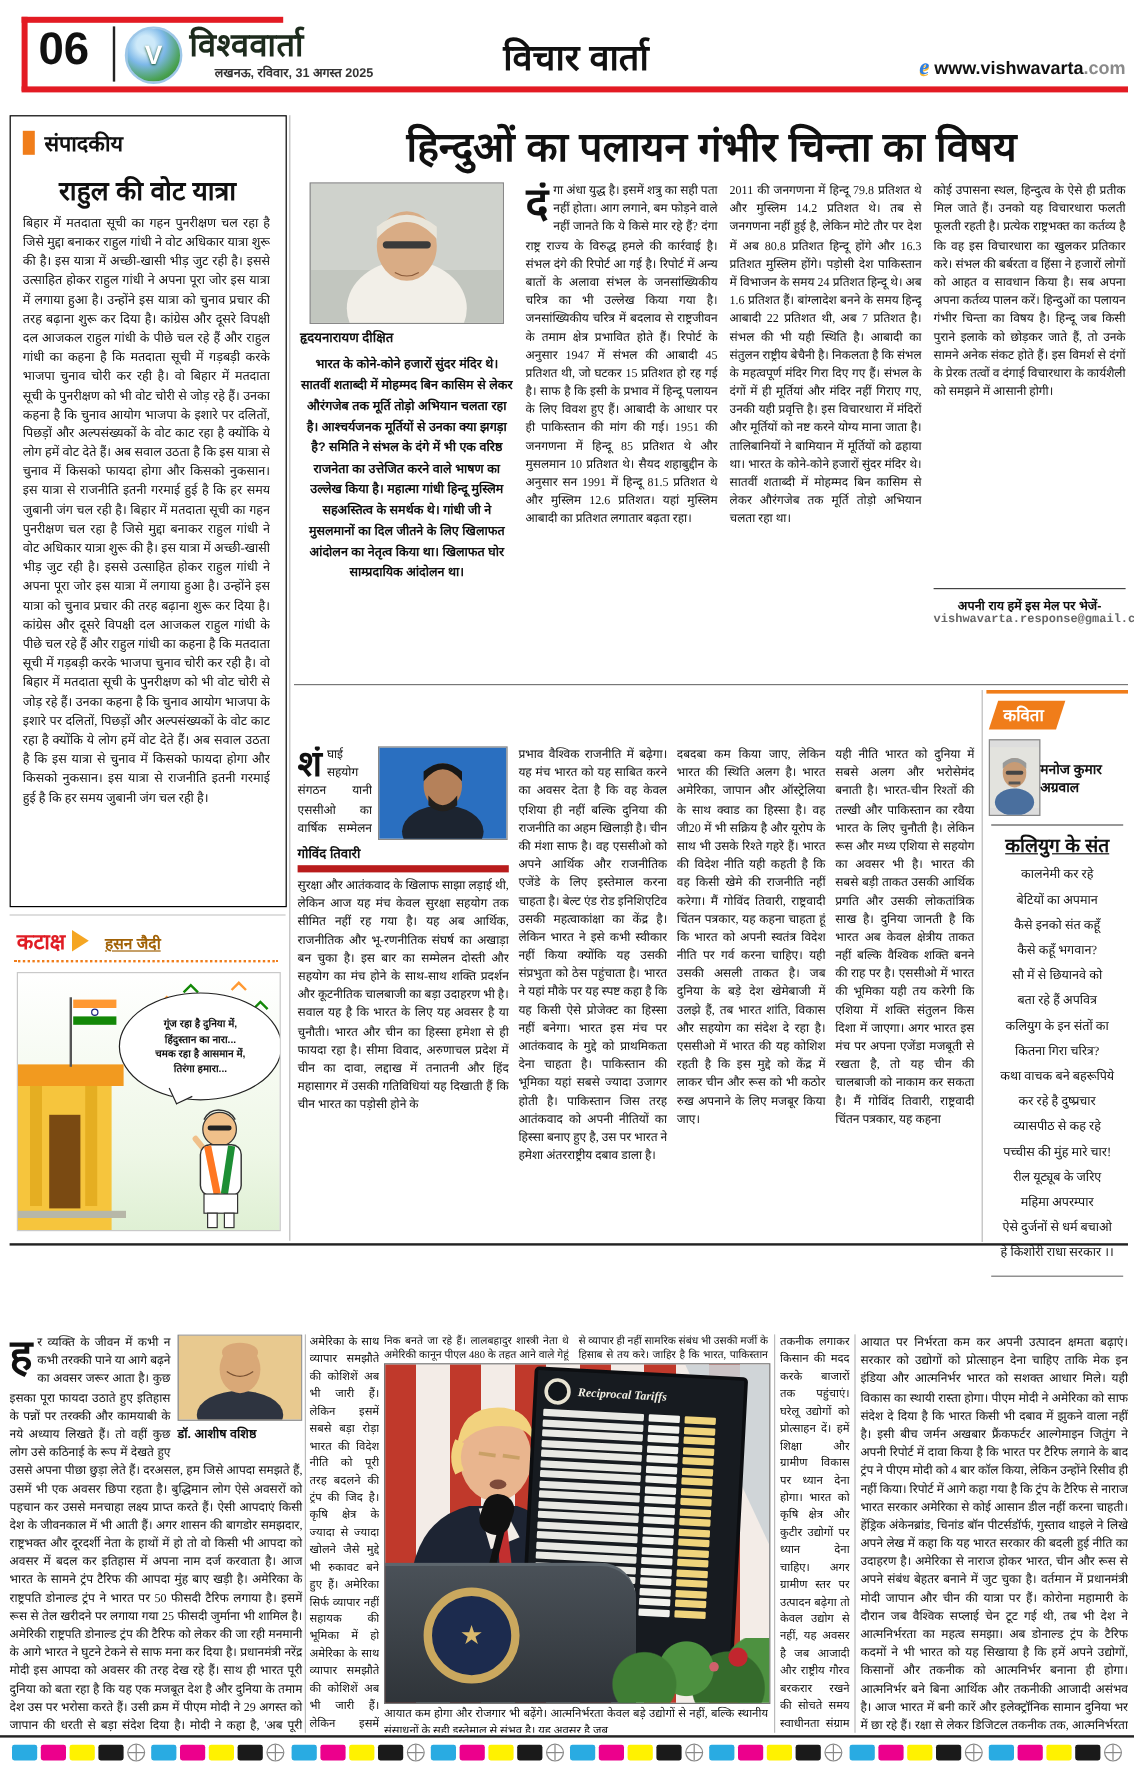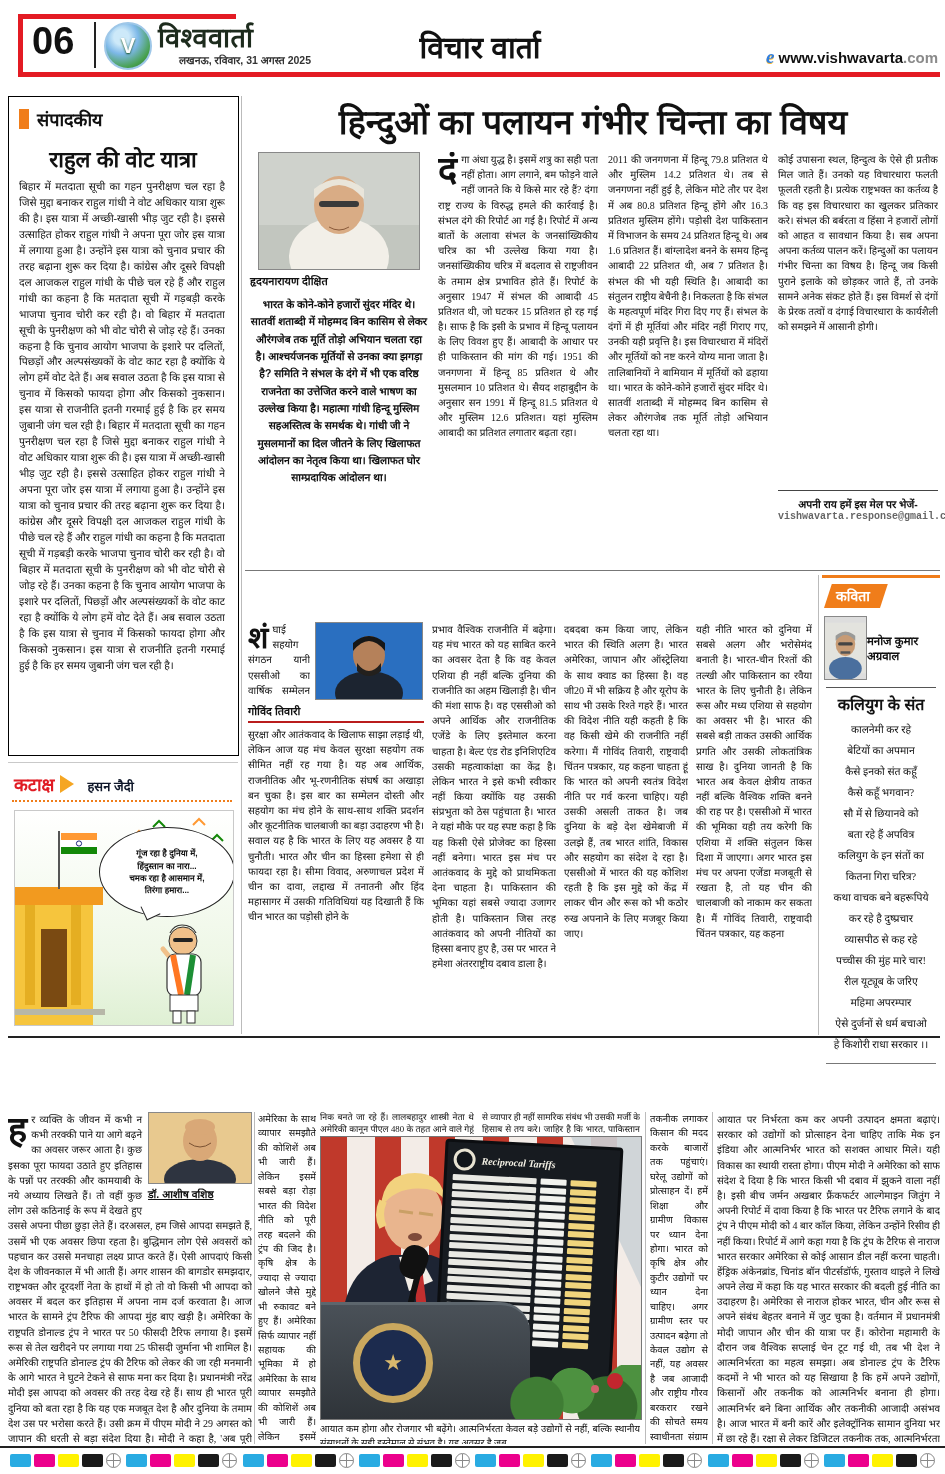--- a/index.html
+++ b/index.html
@@ -43,26 +43,26 @@
   .feedback{border-top:1px solid #444;margin-top:8px;padding-top:6px;text-align:center;}
   .feedback .fl{font:700 10.5px "Liberation Sans",sans-serif;}
   .feedback .fe{font:700 10px "Liberation Mono",monospace;color:#666;}
 
   
   #poem-box{border-top:3px solid #f07d1a;}
   #poem-label{background:#f07d1a;color:#fff;font:700 14px "Liberation Sans",sans-serif;
       padding:2px 14px 3px 8px;display:inline-block;transform:skewX(-18deg);transform-origin:left bottom;}
   #poem-label span{display:inline-block;transform:skewX(18deg);}
   #poem-author{font:700 11.5px "Liberation Sans",sans-serif;}
-  #poem-title{font:700 16px "Liberation Sans",sans-serif;text-align:center;}
+  #poem-title{font:700 16px "Liberation Sans",sans-serif;text-align:center;text-decoration:underline;}
   #poem-lines{font-size:10.5px;line-height:2.0;text-align:center;}
 
   
   #kataksh-label{font:700 18px "Liberation Sans",sans-serif;color:#e01c24;}
-  #kataksh-author{font:700 13px "Liberation Sans",sans-serif;color:#0f172a;}
+  #kataksh-author{font:700 13px "Liberation Sans",sans-serif;color:#a16207;text-decoration:underline;}
   .tri{display:inline-block;width:0;height:0;border:9px solid transparent;border-left:14px solid #f5a623;margin:0 4px -2px 6px;}
   #kataksh-rule{border-top:2px dotted #f07d1a;}
   #cartoon-box{border:1px solid #c9c9c9;background:linear-gradient(180deg,#ffffff 0%,#eef7e6 70%,#dff0d4 100%);overflow:hidden;}
   #bubble{position:absolute;background:#fff;border:1.5px solid #222;border-radius:50%;
       display:flex;flex-direction:column;align-items:center;justify-content:center;
       font:700 8.5px/1.45 "Liberation Sans",sans-serif;text-align:center;padding:6px;}
   #bubble-tail{position:absolute;width:14px;height:14px;background:#fff;border-right:1.5px solid #222;border-bottom:1.5px solid #222;transform:rotate(65deg);}
 
   
   #trump-photo{overflow:hidden;border:1px solid #777;
@@ -221,21 +221,21 @@
         <span class="dropcap" style="font-size:30px;">शं</span><span>घाई सहयोग संगठन यानी एससीओ का वार्षिक सम्मेलन 2025 इस बार फिर से वैश्विक राजनीति का केंद्र बना हुआ है। इस संगठन में भारत, चीन, रूस, पाकिस्तान और मध्य एशिया के कई महत्वपूर्ण देश शामिल हैं। जब यह संगठन बना था, तब इसकी मूल भावना</span>
       </div>
       <svg class="photo" width="106" height="76" viewBox="0 0 106 76">
         <rect width="106" height="76" fill="#2a6fc0"></rect>
         <ellipse cx="53" cy="70" rx="34" ry="22" fill="#1c2430"></ellipse>
         <ellipse cx="53" cy="32" rx="16" ry="19" fill="#b5815a"></ellipse>
         <path d="M37 28 q16 -20 32 0 l0 -8 q-16 -14 -32 0 z" fill="#171717"></path>
         <path d="M41 40 q12 16 24 0 l0 8 q-12 10 -24 0 z" fill="#23201d"></path>
       </svg>
     </div>
-    <div class="caption" style="border-bottom:2px solid #b91c1c;padding-bottom:3px;">गोविंद तिवारी</div>
+    <div class="caption" style="border-bottom:6px solid #b91c1c;padding-bottom:3px;">गोविंद तिवारी</div>
     <div class="jtxt" style="height:300px;margin-top:4px;font-size:10px;">सुरक्षा और आतंकवाद के खिलाफ साझा लड़ाई थी, लेकिन आज यह मंच केवल सुरक्षा सहयोग तक सीमित नहीं रह गया है। यह अब आर्थिक, राजनीतिक और भू-रणनीतिक संघर्ष का अखाड़ा बन चुका है। इस बार का सम्मेलन दोस्ती और सहयोग का मंच होने के साथ-साथ शक्ति प्रदर्शन और कूटनीतिक चालबाजी का बड़ा उदाहरण भी है। सवाल यह है कि भारत के लिए यह अवसर है या चुनौती। भारत और चीन का हिस्सा हमेशा से ही फायदा रहा है। सीमा विवाद, अरुणाचल प्रदेश में चीन का दावा, लद्दाख में तनातनी और हिंद महासागर में उसकी गतिविधियां यह दिखाती हैं कि चीन भारत का पड़ोसी होने के</div>
   </div>
   <div class="col jtxt" style="left:432px;top:622px;width:124px;height:412px;">प्रभाव वैश्विक राजनीति में बढ़ेगा। यह मंच भारत को यह साबित करने का अवसर देता है कि वह केवल एशिया ही नहीं बल्कि दुनिया की राजनीति का अहम खिलाड़ी है। चीन की मंशा साफ है। वह एससीओ को अपने आर्थिक और राजनीतिक एजेंडे के लिए इस्तेमाल करना चाहता है। बेल्ट एंड रोड इनिशिएटिव उसकी महत्वाकांक्षा का केंद्र है। लेकिन भारत ने इसे कभी स्वीकार नहीं किया क्योंकि यह उसकी संप्रभुता को ठेस पहुंचाता है। भारत ने यहां मौके पर यह स्पष्ट कहा है कि यह किसी ऐसे प्रोजेक्ट का हिस्सा नहीं बनेगा। भारत इस मंच पर आतंकवाद के मुद्दे को प्राथमिकता देना चाहता है। पाकिस्तान की भूमिका यहां सबसे ज्यादा उजागर होती है। पाकिस्तान जिस तरह आतंकवाद को अपनी नीतियों का हिस्सा बनाए हुए है, उस पर भारत ने हमेशा अंतरराष्ट्रीय दबाव डाला है।</div>
   <div class="col jtxt" style="left:564px;top:622px;width:124px;height:412px;">दबदबा कम किया जाए, लेकिन भारत की स्थिति अलग है। भारत अमेरिका, जापान और ऑस्ट्रेलिया के साथ क्वाड का हिस्सा है। वह जी20 में भी सक्रिय है और यूरोप के साथ भी उसके रिश्ते गहरे हैं। भारत की विदेश नीति यही कहती है कि वह किसी खेमे की राजनीति नहीं करेगा। मैं गोविंद तिवारी, राष्ट्रवादी चिंतन पत्रकार, यह कहना चाहता हूं कि भारत को अपनी स्वतंत्र विदेश नीति पर गर्व करना चाहिए। यही उसकी असली ताकत है। जब दुनिया के बड़े देश खेमेबाजी में उलझे हैं, तब भारत शांति, विकास और सहयोग का संदेश दे रहा है। एससीओ में भारत की यह कोशिश रहती है कि इस मुद्दे को केंद्र में लाकर चीन और रूस को भी कठोर रुख अपनाने के लिए मजबूर किया जाए।</div>
   <div class="col jtxt" style="left:696px;top:622px;width:116px;height:412px;">यही नीति भारत को दुनिया में सबसे अलग और भरोसेमंद बनाती है। भारत-चीन रिश्तों की तल्खी और पाकिस्तान का रवैया भारत के लिए चुनौती है। लेकिन रूस और मध्य एशिया से सहयोग का अवसर भी है। भारत की सबसे बड़ी ताकत उसकी आर्थिक प्रगति और उसकी लोकतांत्रिक साख है। दुनिया जानती है कि भारत अब केवल क्षेत्रीय ताकत नहीं बल्कि वैश्विक शक्ति बनने की राह पर है। एससीओ में भारत की भूमिका यही तय करेगी कि एशिया में शक्ति संतुलन किस दिशा में जाएगा। अगर भारत इस मंच पर अपना एजेंडा मजबूती से रखता है, तो यह चीन की चालबाजी को नाकाम कर सकता है। मैं गोविंद तिवारी, राष्ट्रवादी चिंतन पत्रकार, यह कहना</div>
 
   <div class="abs" id="poem-box" style="left:822px;top:575px;width:118px;height:458px;">
     <div id="poem-label" style="margin:6px 0 6px 2px;"><span>कविता</span></div>
     <div style="display:flex;gap:0;align-items:center;padding:2px;">
       <svg class="photo" width="50" height="62" viewBox="0 0 50 62">
@@ -267,21 +267,21 @@
         <div>महिमा अपरम्पार</div>
         <div>ऐसे दुर्जनों से धर्म बचाओ</div>
         <div>हे किशोरी राधा सरकार ।।</div>
       </div>
     <div class="hr" style="position:static;margin:8px 4px;background:#777;"></div>
   </div>
 
   <div class="abs" style="left:8px;top:1036px;width:932px;height:2px;background:#222;"></div>
 
   <div class="col jtxt" style="left:8px;top:1112px;width:244px;height:332px;font-size:10px;">
-    <div style="float:right;width:104px;margin:0 0 4px 6px;text-decoration:underline;">
+    <div style="float:right;width:104px;margin:0 0 4px 6px;">
       <svg class="photo" width="102" height="70" viewBox="0 0 102 70">
         <rect width="102" height="70" fill="#e8c98f"></rect>
         <ellipse cx="51" cy="66" rx="36" ry="20" fill="#2e3440"></ellipse>
         <ellipse cx="51" cy="28" rx="17" ry="20" fill="#d9a877"></ellipse>
         <ellipse cx="51" cy="14" rx="15" ry="8" fill="#d9a877"></ellipse>
         <path d="M40 30 q11 8 22 0" stroke="#7a5233" fill="none"></path>
       </svg>
       <div class="caption" style="font-size:10.5px;">डॉ. आशीष वशिष्ठ</div>
     </div>
     <span class="dropcap">ह</span><span>र व्यक्ति के जीवन में कभी न कभी तरक्की पाने या आगे बढ़ने का अवसर जरूर आता है। कुछ इसका पूरा फायदा उठाते हुए इतिहास के पन्नों पर तरक्की और कामयाबी के नये अध्याय लिखते हैं। तो वहीं कुछ लोग उसे कठिनाई के रूप में देखते हुए उससे अपना पीछा छुड़ा लेते हैं। दरअसल, हम जिसे आपदा समझते हैं, उसमें भी एक अवसर छिपा रहता है। बुद्धिमान लोग ऐसे अवसरों को पहचान कर उससे मनचाहा लक्ष्य प्राप्त करते हैं। ऐसी आपदाएं किसी देश के जीवनकाल में भी आती हैं। अगर शासन की बागडोर समझदार, राष्ट्रभक्त और दूरदर्शी नेता के हाथों में हो तो वो किसी भी आपदा को अवसर में बदल कर इतिहास में अपना नाम दर्ज करवाता है। आज भारत के सामने ट्रंप टैरिफ की आपदा मुंह बाए खड़ी है। अमेरिका के राष्ट्रपति डोनाल्ड ट्रंप ने भारत पर 50 फीसदी टैरिफ लगाया है। इसमें रूस से तेल खरीदने पर लगाया गया 25 फीसदी जुर्माना भी शामिल है। अमेरिकी राष्ट्रपति डोनाल्ड ट्रंप की टैरिफ को लेकर की जा रही मनमानी के आगे भारत ने घुटने टेकने से साफ मना कर दिया है। प्रधानमंत्री नरेंद्र मोदी इस आपदा को अवसर की तरह देख रहे हैं। साथ ही भारत पूरी दुनिया को बता रहा है कि यह एक मजबूत देश है और दुनिया के तमाम देश उस पर भरोसा करते हैं। उसी क्रम में पीएम मोदी ने 29 अगस्त को जापान की धरती से बड़ा संदेश दिया है। मोदी ने कहा है, 'अब पूरी दुनिया सिर्फ भारत को देख ही नहीं रही, बल्कि उस पर भरोसा भी कर रही है।' ट्रंप टैरिफ ने भारत के सामने नई चुनौती रखी है। वहीं तस्वीर का दूसरा रुख यह है कि ट्रंप टैरिफ भारत को आत्मनिर्भर बनने की प्रेरणा देता है। स्वतंत्रता दिवस समारोह के दौरान दिल्ली के लाल किले से प्रधानमंत्री नरेंद्र मोदी ने आत्मनिर्भर भारत बनाने का आह्वान किया। उन्होंने कहा, हममें आत्मनिर्भर बनने की जरूरत है। लेकिन हताशा में नहीं बल्कि खुद पर गर्व करते हुए, दुनिया भर में आर्थिक स्वार्थ बढ़ रहा है और हमें अपनी मुश्किलों का रोना नहीं रोना चाहिए। हमें इनसे ऊपर उठकर दूसरों के चंगुल से बचना होगा। बीते दिनों प्रधानमंत्री नरेंद्र मोदी ने गुजरात में सुजुकी मोटर्स के कार्यक्रम में स्वदेशी की पुरजोर वकालत और उसकी नई व्याख्या से लोगों को चौंका दिया है। उन्होंने कहा, 'पैसा किसका लगता है...वो डॉलर है, पाउंड है, या करंसी काली है, गोरी है, मुझे कोई लेना-देना नहीं है। पैसा किसी का, पसीना हमारा। पैसा कहीं से आए, पसीना यहां का लगे।' जहां तक आत्मनिर्भरता की बात है तो तमाम प्रधानमंत्री उसका</span>

